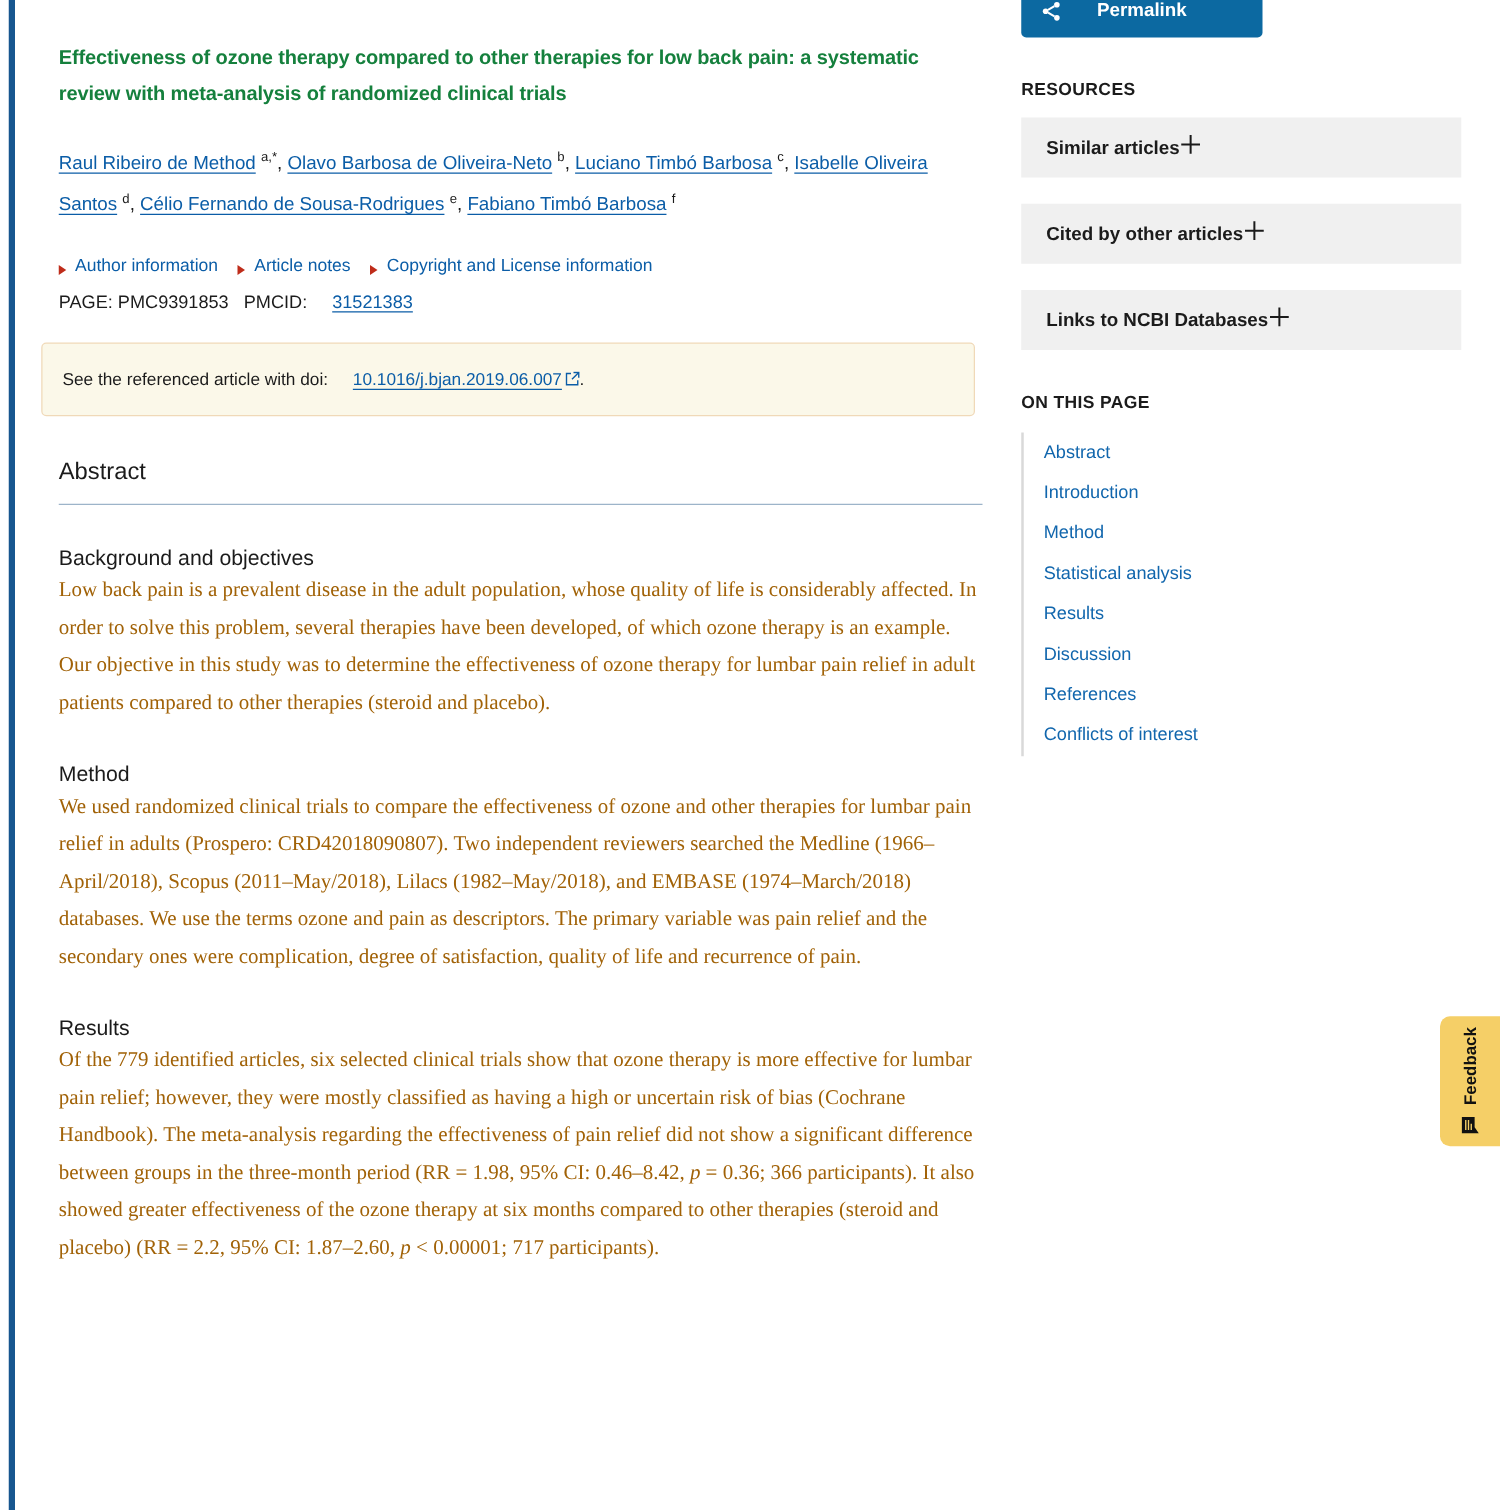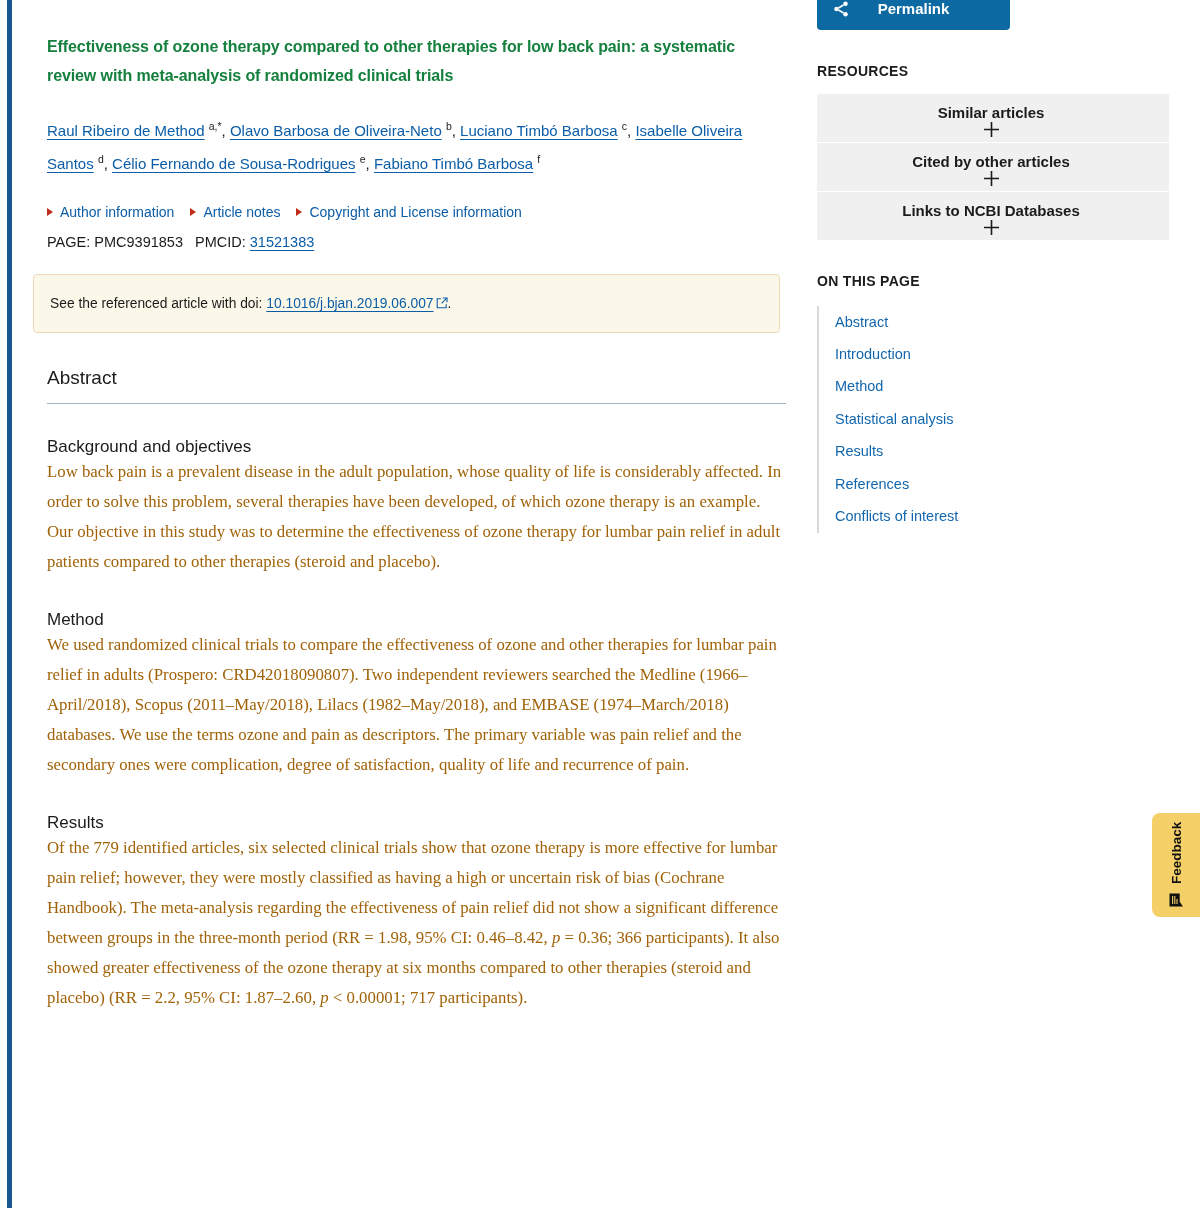--- a/index.html
+++ b/index.html
@@ -13,26 +13,26 @@
   .sidebar { width:352px; margin-left:31px; }
 
   
   h1.title { font-size:16px; font-weight:700; line-height:28.5px; color:#15803d; letter-spacing:-0.1px; }
 
   .authors { margin-top:22px; font-size:15px; line-height:28px; color:#1b1b1b; }
   .authors a { color:#0b5da7; text-decoration:underline; text-underline-offset:2.5px; text-decoration-thickness:1px; cursor:pointer; }
   .authors sup { font-size:10.5px; color:#1b1b1b; text-decoration:none; }
 
   .meta-row { margin-top:26px; display:flex; align-items:center; gap:16px; font-size:14px; }
-  .meta-link { display:inline-flex; align-items:center; gap:7px; color:#0b5da7; text-decoration:none; cursor:pointer; }
+  .meta-link { display:inline-flex; align-items:flex-end; gap:7px; color:#0b5da7; text-decoration:none; cursor:pointer; }
   .tri { width:0; height:0; border-left:6px solid #bf2c1a; border-top:4.5px solid transparent; border-bottom:4.5px solid transparent; }
 
   .ids { margin-top:14px; font-size:14.5px; color:#1b1b1b; }
   .ids .pmid-group { margin-left:8px; }
-  a.u { color:#0b5da7; text-decoration:underline; text-underline-offset:2.5px; text-decoration-thickness:1px; cursor:pointer; }
+  a.u { color:#0b5da7; text-decoration:underline; text-underline-offset:2.5px; text-decoration-thickness:1px; cursor:pointer;margin-left:16px; }
 
   .notice { margin:24px 0 0 -14px; width:747px; background:#fbf8e9; border:1px solid #f0d9b8;
     border-radius:4px; padding:21px 16px; font-size:13.8px; color:#1b1b1b; }
   .notice svg { vertical-align:-1px; margin-left:2px; }
 
   .abstract { margin-top:34px; }
   .abstract h2 { font-size:19px; font-weight:500; color:#1b1b1b; padding-bottom:14px; border-bottom:1px solid #9db4c9; }
   .abstract h3 { margin-top:33px; font-size:17px; font-weight:400; color:#1b1b1b; }
   .abstract p { font-family:"Liberation Serif","DejaVu Serif",serif;
     font-size:16.8px; line-height:30px; color:#a16207; }
@@ -40,22 +40,22 @@
 
   
   .permalink { position:relative; margin-top:-13px; width:193px; height:43px; border:none;
     background:#0c69a1; border-radius:4px; color:#fff; font-family:inherit; font-size:15px; font-weight:700;
     display:flex; align-items:center; justify-content:center; cursor:pointer; }
   .permalink svg { position:absolute; left:15px; top:13px; }
 
   .side-heading { margin-top:33px; font-size:14px; font-weight:700; letter-spacing:0.3px; color:#1b1b1b; }
 
   .accordions { margin-top:15px; }
-  .accordion { height:48px; background:#f0f0f0; display:flex; align-items:center; justify-content:flex-end;
-    padding:0 24px 0 20px; margin-bottom:1px; cursor:pointer;flex-direction:column; }
+  .accordion { height:48px; background:#f0f0f0; display:flex; align-items:center; justify-content:flex-start;
+    padding:0 24px 0 20px; margin-bottom:21px; cursor:pointer; }
   .accordion .label { font-size:15px; font-weight:700; color:#1b1b1b; }
 
   .toc { margin-top:17px; border-left:2px solid #d9d9d9; padding-left:16px; display:flex; flex-direction:column; }
   .toc a { font-size:14.5px; line-height:17px; padding:7.7px 0; color:#1166ad; text-decoration:none; cursor:pointer; }
 
   
   .feedback { position:absolute; right:0; top:813px; width:48px; height:104px; background:#f5cf67;
     border:none; border-radius:0 8px 8px 0; writing-mode:vertical-rl; transform:rotate(180deg);
     display:flex; align-items:center; justify-content:center; gap:8px;
     font-family:inherit; font-size:13.5px; font-weight:700; color:#111; cursor:pointer; }
@@ -153,20 +153,21 @@
       </div>
 
     <h4 class="side-heading">ON THIS PAGE</h4>
 
     <nav class="toc">
         <a href="#">Abstract</a>
         <a href="#">Introduction</a>
         <a href="#">Method</a>
         <a href="#">Statistical analysis</a>
         <a href="#">Results</a>
+        <a href="#">Discussion</a>
         <a href="#">References</a>
         <a href="#">Conflicts of interest</a>
       </nav>
   </aside>
 
 </div>
 
 <button class="feedback">
   <svg width="16" height="16" viewBox="0 0 16 16">
       <path d="M1.5 1.5h13v10.2h-8.2L1.5 15z" fill="#111"></path>

